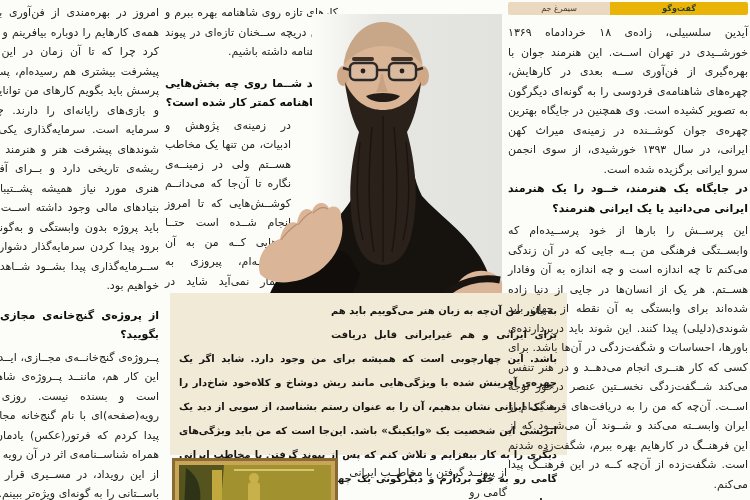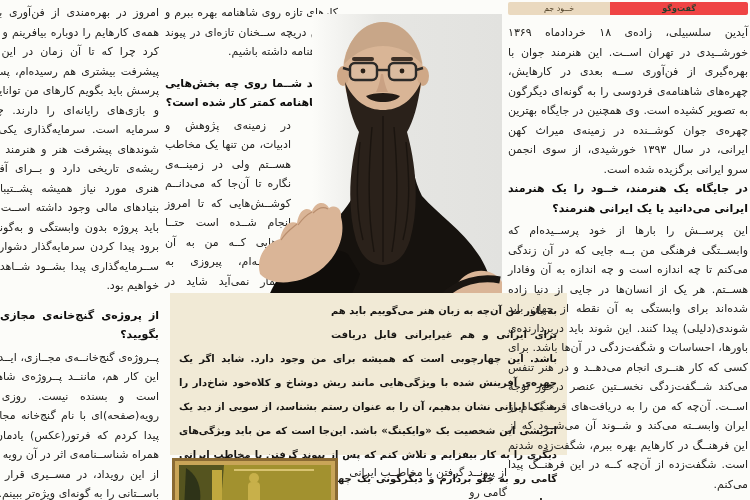--- a/index.html
+++ b/index.html
@@ -11,21 +11,21 @@
     color:#1e1d1b;
     direction:rtl;
   }
   .col { position:absolute; text-align:justify; }
   .body-text { font-size:11px; line-height:19.5px; color:#242320; }
   .q { font-weight:bold; color:#0e0d0c; }
 
   
   #right-col { right:2px; top:2px; width:240px; }
   #kicker-bar { display:flex; height:13px; margin-bottom:8px; border-radius:2px; overflow:hidden; }
-  #kicker-section { flex:1.35; background:#ef4444; color:#27402e; font-size:8px; line-height:13px; text-align:center; font-weight:bold; }
+  #kicker-section { flex:1.35; background:#eab308; color:#27402e; font-size:8px; line-height:13px; text-align:center; font-weight:bold; }
   #kicker-brand { flex:1; background:#ead9bf; color:#4a3b22; font-size:8px; line-height:13px; text-align:center; }
   #right-col .q { margin-top:0; margin-bottom:3px; }
 
   
   #left-col { left:0; top:3px; width:159px; height:497px; overflow:hidden; }
   #left-col .inner { width:238px; }
   #left-col .q { margin-top:10px; margin-bottom:3px; }
 
   
   #mid-col { left:165px; top:3px; width:173px; }
@@ -139,18 +139,18 @@
 </svg>
 
 <div id="below-quote" class="body-text">
   <div>از پیونــد گرفتن با مخاطــب ایرانی گامی رو</div>
 
 </div>
 
 <div id="right-col" class="col body-text">
   <div id="kicker-bar">
     <div id="kicker-section">گفت‌وگو</div>
-    <div id="kicker-brand">خــود جم</div>
+    <div id="kicker-brand">سیمرغ جم</div>
   </div>
   <p>آیدین سلسبیلی، زاده‌ی ۱۸ خردادماه ۱۳۶۹ خورشــیدی در تهران اســت. این هنرمند جوان با بهره‌گیری از فن‌آوری ســه بعدی در کارهایش، چهره‌های شاهنامه‌ی فردوسی را به گونه‌ای دیگرگون به تصویر کشیده است. وی همچنین در جایگاه بهترین چهره‌ی جوان کوشــنده در زمینه‌ی میراث کهن ایرانی، در سال ۱۳۹۳ خورشیدی، از سوی انجمن سرو ایرانی برگزیده شده است.</p>
   <p class="q">در جایگاه یک هنرمند، خــود را یک هنرمند ایرانی می‌دانید یا یک ایرانی هنرمند؟</p>
   <p>این پرســش را بارها از خود پرســیده‌ام که وابســتگی فرهنگی من بــه جایی که در آن زندگی می‌کنم تا چه اندازه است و چه اندازه به آن وفادار هســتم. هر یک از انسان‌ها در جایی از دنیا زاده شده‌اند برای وابستگی به آن نقطه از جهان باید شوندی(دلیلی) پیدا کنند. این شوند باید دربردارنده‌ی باورها، احساسات و شگفت‌زدگی در آن‌ها باشد. برای کسی که کار هنــری انجام می‌دهــد و در هنر تنفس می‌کند شــگفت‌زدگی نخســتین عنصر درخور توجه اســت. آن‌چه که من را به دریافت‌های فرهنگی‌ام از ایران وابســته می‌کند و شــوند آن می‌شــود که از این فرهنــگ در کارهایم بهره ببرم، شگفت‌زده شدنم است. شگفت‌زده از آن‌چه کــه در این فرهنــگ پیدا می‌کنم.</p>
 </div>
 
 </body></html>

